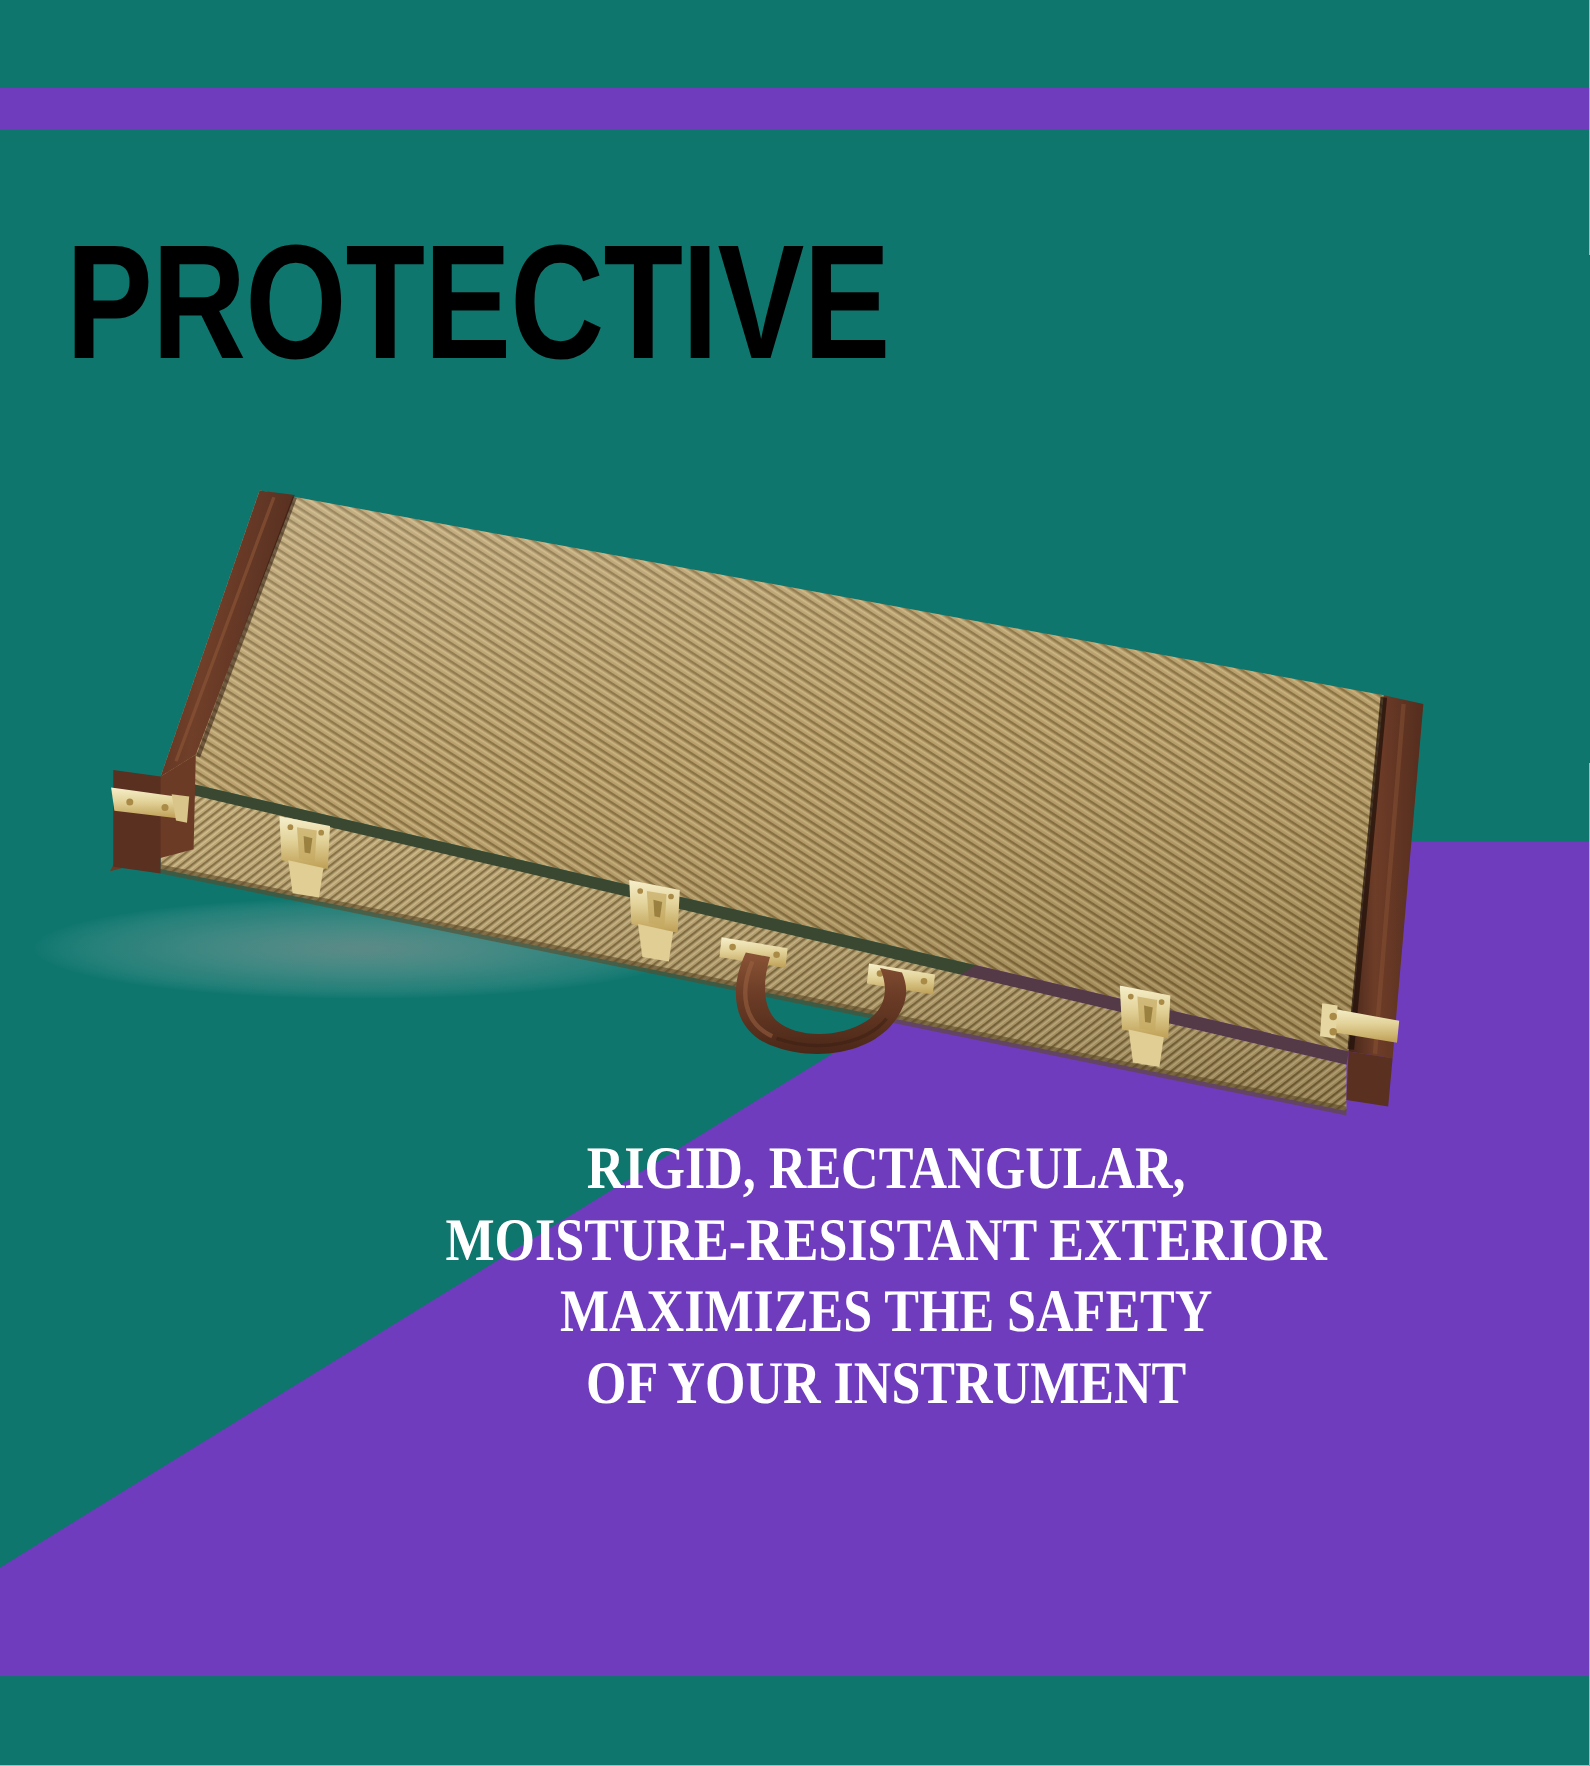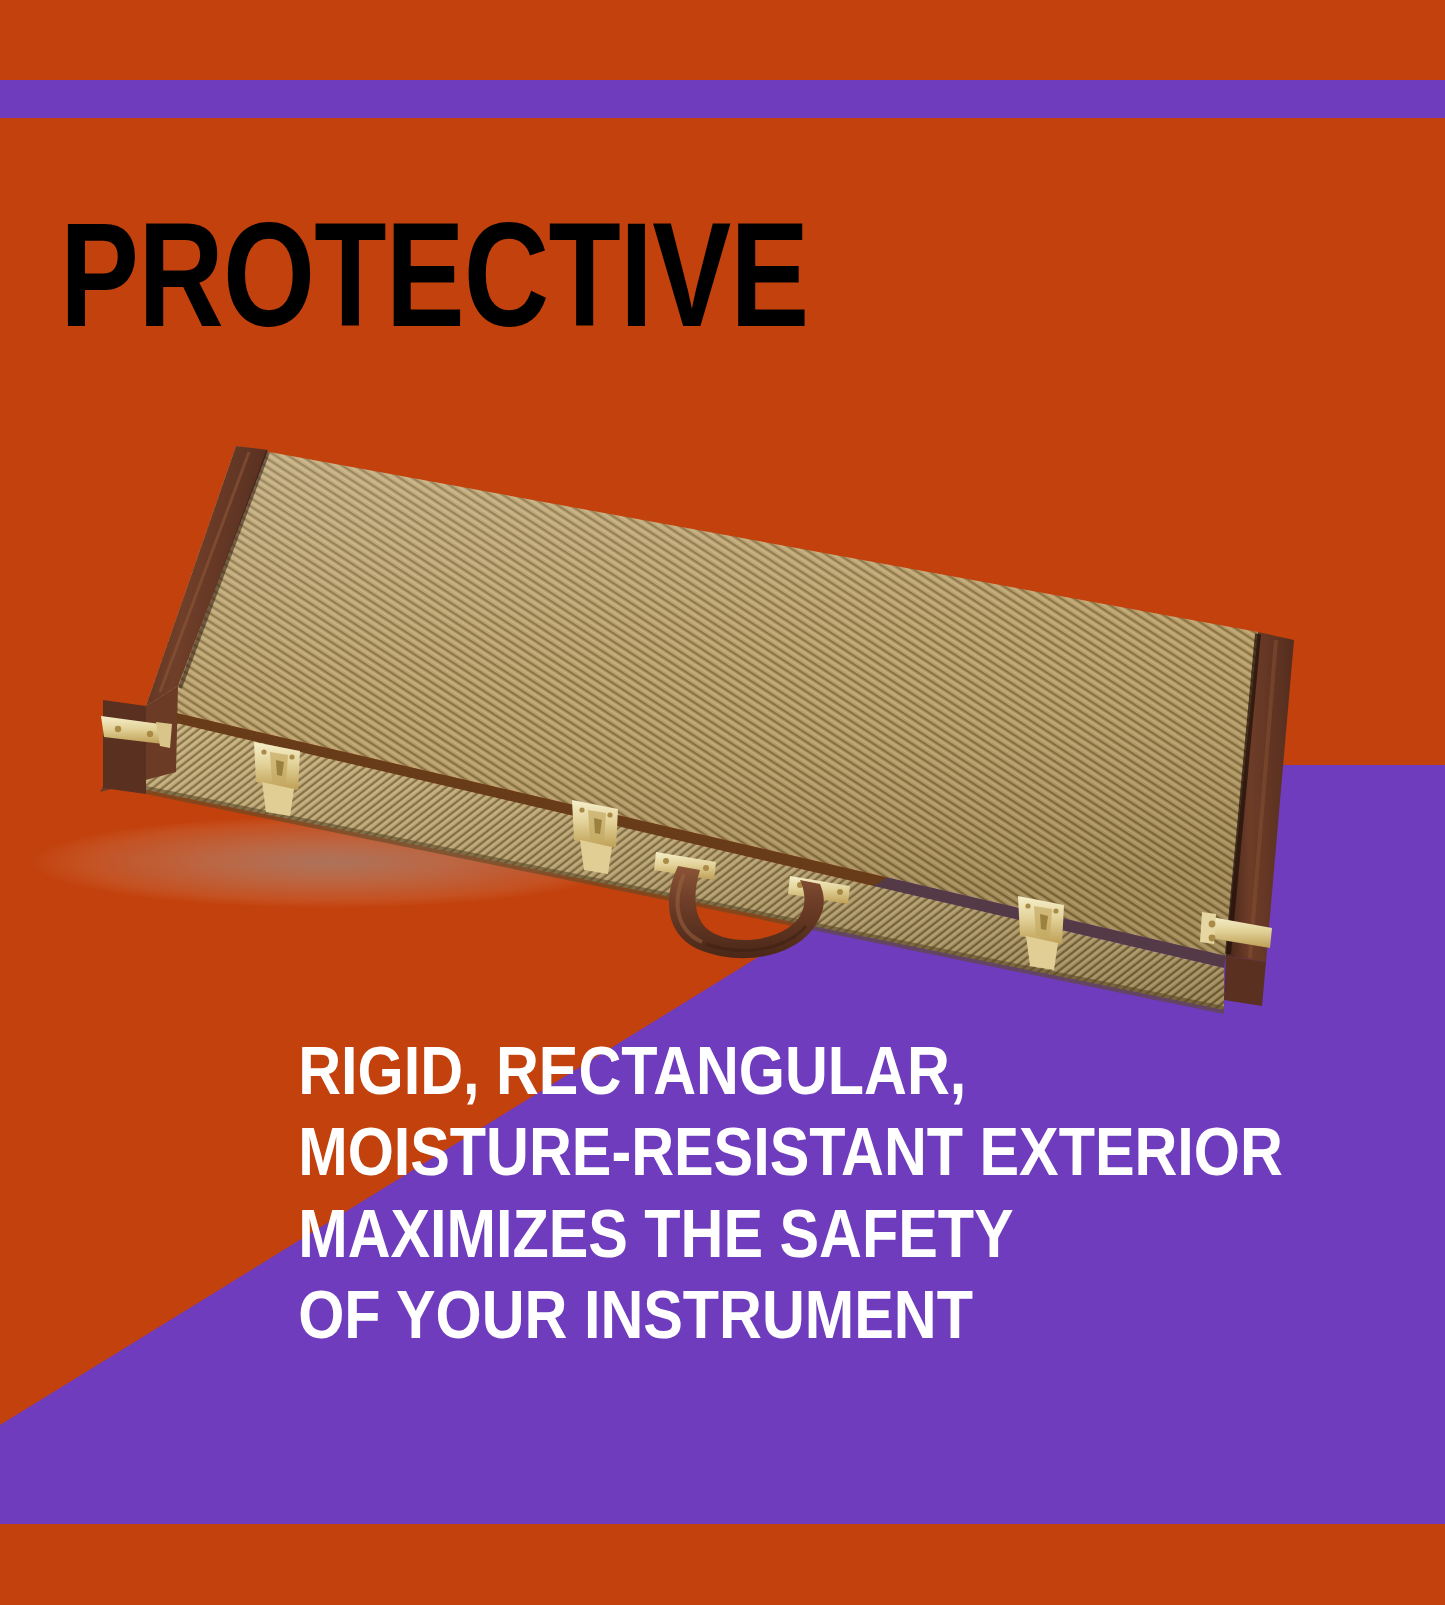--- a/index.html
+++ b/index.html
@@ -7,21 +7,21 @@
   html, body {
     width:1445px; height:1605px;
     background:#ffffff;
     font-family:"Liberation Sans", sans-serif;
     overflow:hidden;
   }
 
   #stage {
     position:relative;
     width:1445px; height:1605px;
-    background:#c2410c;
+    background:#0f766e;
     overflow:hidden;
   }
 
   
   .top-rule {
     position:absolute;
     left:0; top:80px;
     width:1445px; height:38px;
     background:#6F3CBE;
   }
@@ -48,27 +48,27 @@
     transform-origin:left top;
     white-space:nowrap;
     font-family:"Liberation Sans", sans-serif;
   }
 
   
   .body-copy {
     position:absolute;
     right:132px; top:1030px;
     width:1180px;
-    text-align:left;
+    text-align:center;
     color:#FFFFFF;
     font-weight:700;
-    font-size:69px;
+    font-size:55px;
     line-height:1.18;
     letter-spacing:0px;
-    font-family:Liberation Sans, sans-serif;
+    font-family:Liberation Serif, serif;
   }
   .body-copy .ln {
     display:block;
     transform:scaleX(0.86);
     transform-origin:right center;
     white-space:nowrap;
   }
 
   
   .case-wrap {

